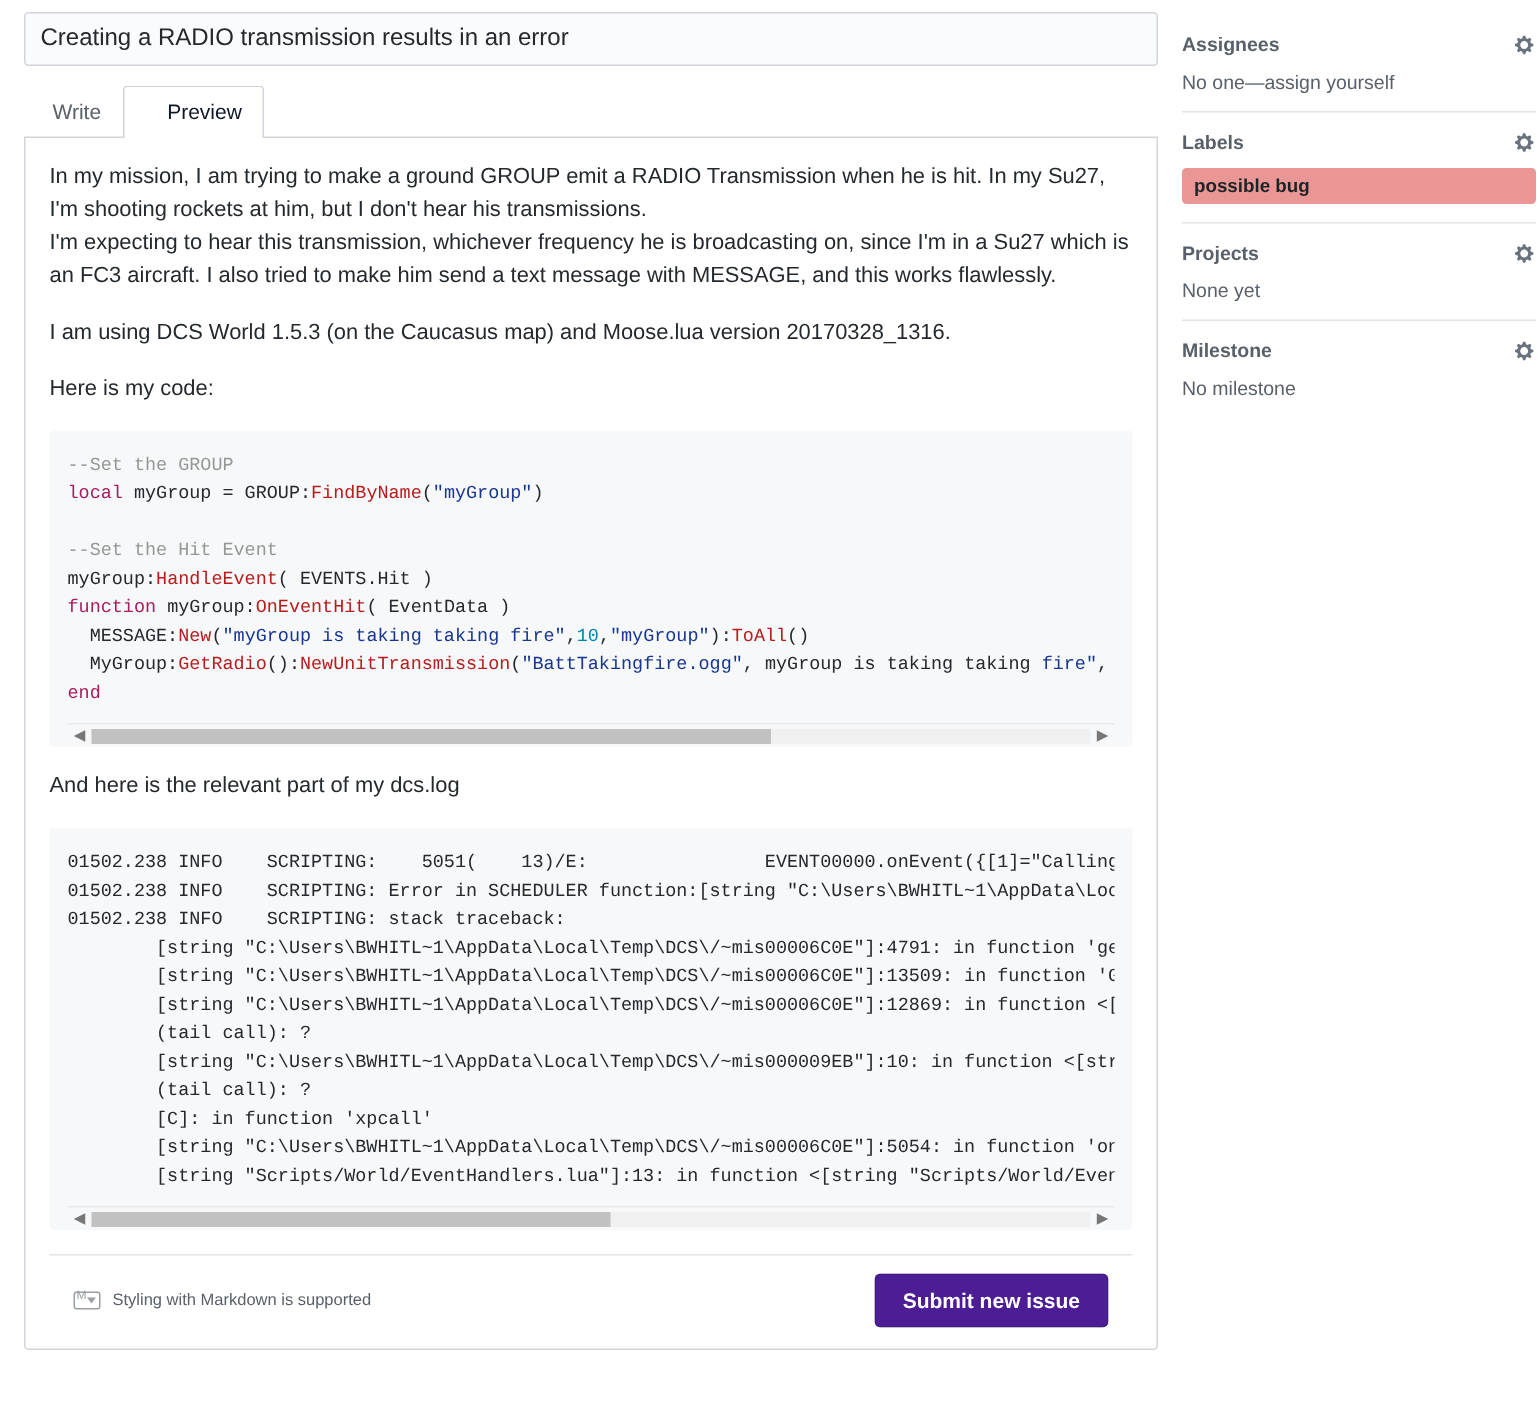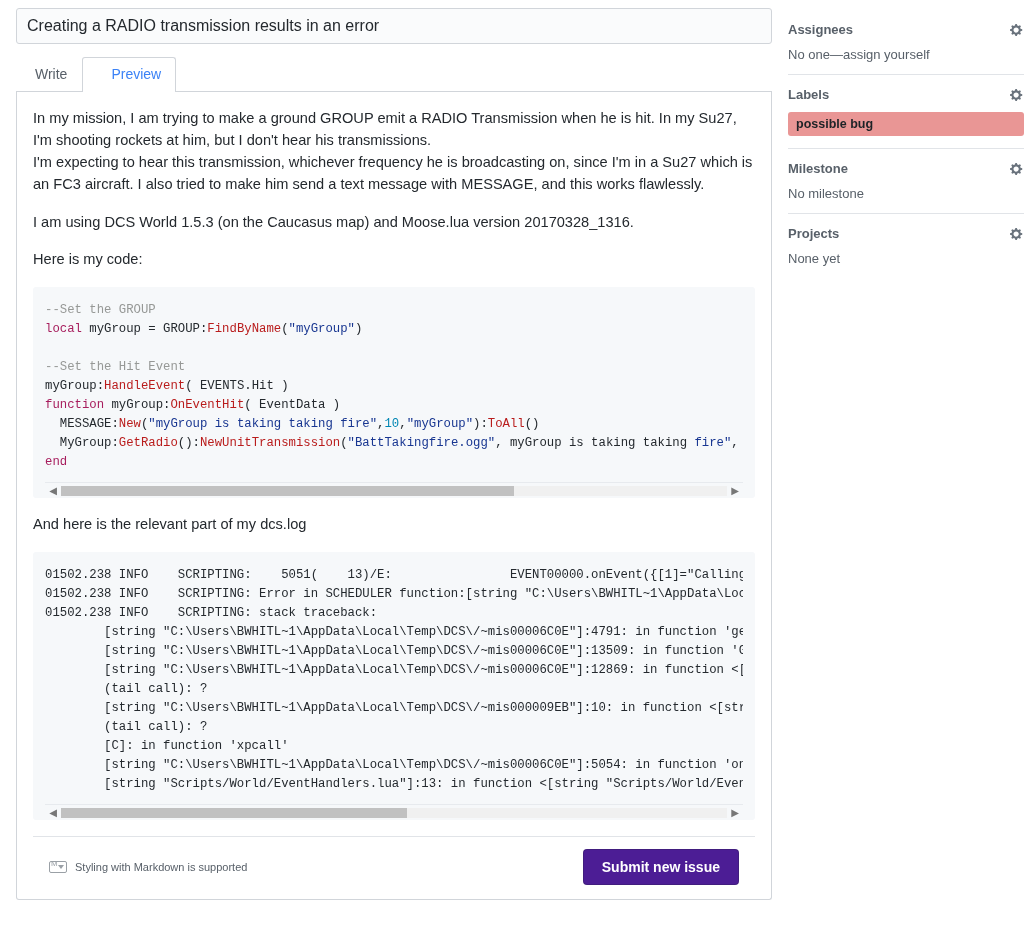--- a/index.html
+++ b/index.html
@@ -65,21 +65,21 @@
     margin-bottom: -1px;
     color: #586069;
     cursor: pointer;
     background: transparent;
     line-height: 17px;
   }
   .tab.active {
     background: #fff;
     border-color: #d1d5da;
     border-bottom-color: #fff;
-    color: #3b82f6;
+    color: #0f172a;
     padding-left: 28px;
   }
 
   
   .preview-box {
     border: 1px solid #d1d5da;
     border-top: none;
     border-radius: 0 0 3px 3px;
     background: #fff;
     padding: 16px 16px 0 16px;
@@ -338,36 +338,36 @@
           <svg width="14" height="14" viewBox="0 0 16 16" fill="#6a737d">
               <path d="M14 8.77v-1.6l-1.94-.64-.45-1.09.88-1.84-1.13-1.13-1.81.91-1.09-.45-.69-1.92h-1.6l-.63 1.94-1.11.45-1.84-.88-1.13 1.13.91 1.81-.45 1.09L0 7.23v1.59l1.94.64.45 1.09-.88 1.84 1.13 1.13 1.81-.91 1.09.45.69 1.92h1.59l.63-1.94 1.11-.45 1.84.88 1.13-1.13-.92-1.81.47-1.09L14 8.75v.02zM7 11c-1.66 0-3-1.34-3-3s1.34-3 3-3 3 1.34 3 3-1.34 3-3 3z"></path>
             </svg>
         </span>
       </div>
       <div class="label-chip">possible bug</div>
     </div>
 
     <div class="side-sec">
       <div class="side-head">
+        <span>Projects</span>
+        <span class="gear">
+          <svg width="14" height="14" viewBox="0 0 16 16" fill="#6a737d">
+              <path d="M14 8.77v-1.6l-1.94-.64-.45-1.09.88-1.84-1.13-1.13-1.81.91-1.09-.45-.69-1.92h-1.6l-.63 1.94-1.11.45-1.84-.88-1.13 1.13.91 1.81-.45 1.09L0 7.23v1.59l1.94.64.45 1.09-.88 1.84 1.13 1.13 1.81-.91 1.09.45.69 1.92h1.59l.63-1.94 1.11-.45 1.84.88 1.13-1.13-.92-1.81.47-1.09L14 8.75v.02zM7 11c-1.66 0-3-1.34-3-3s1.34-3 3-3 3 1.34 3 3-1.34 3-3 3z"></path>
+            </svg>
+        </span>
+      </div>
+      <div class="side-body">None yet</div>
+    </div>
+
+    <div class="side-sec">
+      <div class="side-head">
         <span>Milestone</span>
         <span class="gear">
           <svg width="14" height="14" viewBox="0 0 16 16" fill="#6a737d">
               <path d="M14 8.77v-1.6l-1.94-.64-.45-1.09.88-1.84-1.13-1.13-1.81.91-1.09-.45-.69-1.92h-1.6l-.63 1.94-1.11.45-1.84-.88-1.13 1.13.91 1.81-.45 1.09L0 7.23v1.59l1.94.64.45 1.09-.88 1.84 1.13 1.13 1.81-.91 1.09.45.69 1.92h1.59l.63-1.94 1.11-.45 1.84.88 1.13-1.13-.92-1.81.47-1.09L14 8.75v.02zM7 11c-1.66 0-3-1.34-3-3s1.34-3 3-3 3 1.34 3 3-1.34 3-3 3z"></path>
             </svg>
         </span>
       </div>
       <div class="side-body">No milestone</div>
     </div>
 
-    <div class="side-sec">
-      <div class="side-head">
-        <span>Projects</span>
-        <span class="gear">
-          <svg width="14" height="14" viewBox="0 0 16 16" fill="#6a737d">
-              <path d="M14 8.77v-1.6l-1.94-.64-.45-1.09.88-1.84-1.13-1.13-1.81.91-1.09-.45-.69-1.92h-1.6l-.63 1.94-1.11.45-1.84-.88-1.13 1.13.91 1.81-.45 1.09L0 7.23v1.59l1.94.64.45 1.09-.88 1.84 1.13 1.13 1.81-.91 1.09.45.69 1.92h1.59l.63-1.94 1.11-.45 1.84.88 1.13-1.13-.92-1.81.47-1.09L14 8.75v.02zM7 11c-1.66 0-3-1.34-3-3s1.34-3 3-3 3 1.34 3 3-1.34 3-3 3z"></path>
-            </svg>
-        </span>
-      </div>
-      <div class="side-body">None yet</div>
-    </div>
-
   </div>
 </div>
 
 </body></html>

